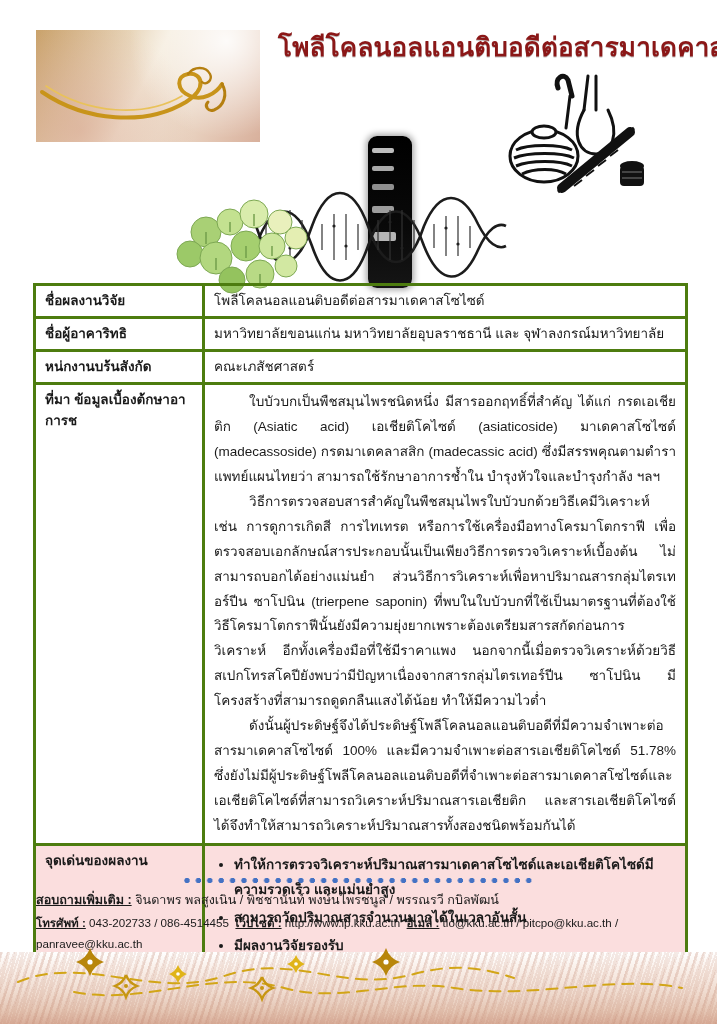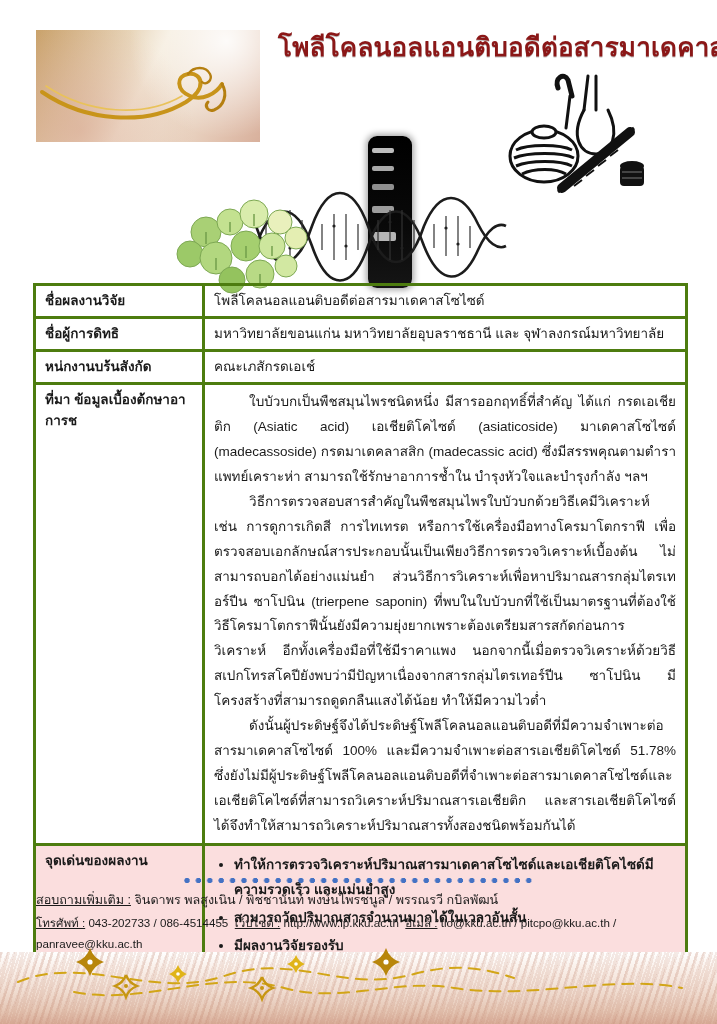--- a/index.html
+++ b/index.html
@@ -36,21 +36,21 @@
   .hl-row ul{margin:2px 0 2px 4px;padding-left:16px;}
   .hl-row li{margin:0 0 4px 0;line-height:1.8;font-weight:bold;}
   
   .dots{
     position:absolute;left:183px;top:876px;width:352px;height:9px;
     background:radial-gradient(circle at 4px 4.5px,#4472c4 2.4px,rgba(68,114,196,0) 3px);
     background-size:11.4px 9px;background-repeat:repeat-x;
   }
   .contact{position:absolute;left:36px;top:889px;width:656px;font-size:12.6px;line-height:1.82;}
   .contact .small{font-size:11.6px;}
-  .clabel{font-weight:normal;text-decoration:underline;text-align:center;}
+  .clabel{font-weight:bold;text-decoration:underline;text-align:center;}
   
   .footer-strip{
     position:absolute;left:0;bottom:0;width:717px;height:72px;
     background:
       repeating-linear-gradient(105deg, rgba(197,140,117,.18) 0 3px, rgba(255,255,255,0) 3px 7px),
       repeating-linear-gradient(-70deg, rgba(183,120,100,.14) 0 2px, rgba(255,255,255,0) 2px 6px),
       linear-gradient(to bottom,#ffffff 0%,#faf0ea 22%,#f0dcd0 55%,#e5c6b4 82%,#d9ae9a 100%);
   }
   .footer-deco{position:absolute;left:14px;top:948px;}
   svg{display:block;}
@@ -150,31 +150,31 @@
   </g>
 </svg>
 
 <table class="info-table">
   <tbody>
       <tr>
     <td class="lbl">ชื่อผลงานวิจัย</td>
     <td>โพลีโคลนอลแอนติบอดีต่อสารมาเดคาสโซไซด์</td>
   </tr>
   <tr>
-    <td class="lbl">ชื่อผู้การดิทธิ</td>
+    <td class="lbl">ชื่อผู้อาคาริทธิ</td>
     <td>มหาวิทยาลัยขอนแก่น มหาวิทยาลัยอุบลราชธานี และ จุฬาลงกรณ์มหาวิทยาลัย</td>
   </tr>
   <tr>
     <td class="lbl">หน่กงานบร้นสังกัด</td>
-    <td>คณะเภสักรดเอเช์</td>
+    <td>คณะเภสัชศาสตร์</td>
   </tr>
   <tr>
     <td class="lbl">ที่มา ข้อมูลเบื้องต้กษาอาการช</td>
     <td class="origin-cell">
-      <p>ใบบัวบกเป็นพืชสมุนไพรชนิดหนึ่ง มีสารออกฤทธิ์ที่สำคัญ ได้แก่ กรดเอเชียติก (Asiatic acid) เอเชียติโคไซด์ (asiaticoside) มาเดคาสโซไซด์ (madecassoside) กรดมาเดคลาสสิก (madecassic acid) ซึ่งมีสรรพคุณตามตำราแพทย์เคราะห่า สามารถใช้รักษาอาการช้ำใน บำรุงหัวใจและบำรุงกำลัง ฯลฯ</p>
+      <p>ใบบัวบกเป็นพืชสมุนไพรชนิดหนึ่ง มีสารออกฤทธิ์ที่สำคัญ ได้แก่ กรดเอเชียติก (Asiatic acid) เอเชียติโคไซด์ (asiaticoside) มาเดคาสโซไซด์ (madecassoside) กรดมาเดคลาสสิก (madecassic acid) ซึ่งมีสรรพคุณตามตำราแพทย์แผนไทยว่า สามารถใช้รักษาอาการช้ำใน บำรุงหัวใจและบำรุงกำลัง ฯลฯ</p>
       <p>วิธีการตรวจสอบสารสำคัญในพืชสมุนไพรใบบัวบกด้วยวิธีเคมีวิเคราะห์ เช่น การดูการเกิดสี การไทเทรต หรือการใช้เครื่องมือทางโครมาโตกราฟี เพื่อตรวจสอบเอกลักษณ์สารประกอบนั้นเป็นเพียงวิธีการตรวจวิเคราะห์เบื้องต้น ไม่สามารถบอกได้อย่างแม่นยำ ส่วนวิธีการวิเคราะห์เพื่อหาปริมาณสารกลุ่มไตรเทอร์ปีน ซาโปนิน (trierpene saponin) ที่พบในใบบัวบกที่ใช้เป็นมาตรฐานที่ต้องใช้วิธีโครมาโตกราฟีนั้นยังมีความยุ่งยากเพราะต้องเตรียมสารสกัดก่อนการวิเคราะห์ อีกทั้งเครื่องมือที่ใช้มีราคาแพง นอกจากนี้เมื่อตรวจวิเคราะห์ด้วยวิธีสเปกโทรสโคปียังพบว่ามีปัญหาเนื่องจากสารกลุ่มไตรเทอร์ปีน ซาโปนิน มีโครงสร้างที่สามารถดูดกลืนแสงได้น้อย ทำให้มีความไวต่ำ</p>
       <p>ดังนั้นผู้ประดิษฐ์จึงได้ประดิษฐ์โพลีโคลนอลแอนติบอดีที่มีความจำเพาะต่อสารมาเดคาสโซไซด์ 100% และมีความจำเพาะต่อสารเอเชียติโคไซด์ 51.78% ซึ่งยังไม่มีผู้ประดิษฐ์โพลีโคลนอลแอนติบอดีที่จำเพาะต่อสารมาเดคาสโซไซด์และเอเชียติโคไซด์ที่สามารถวิเคราะห์ปริมาณสารเอเชียติก และสารเอเชียติโคไซด์ได้จึงทำให้สามารถวิเคราะห์ปริมาณสารทั้งสองชนิดพร้อมกันได้</p>
     </td>
   </tr>
   <tr class="hl-row">
     <td class="lbl">จุดเด่นของผลงาน</td>
     <td>
       <ul>
         <li>ทำให้การตรวจวิเคราะห์ปริมาณสารมาเดคาสโซไซด์และเอเชียติโคไซด์มีความรวดเร็ว และแม่นยำสูง</li>
         <li>สามารถวัดปริมาณสารจำนวนมากได้ในเวลาอันสั้น</li>

